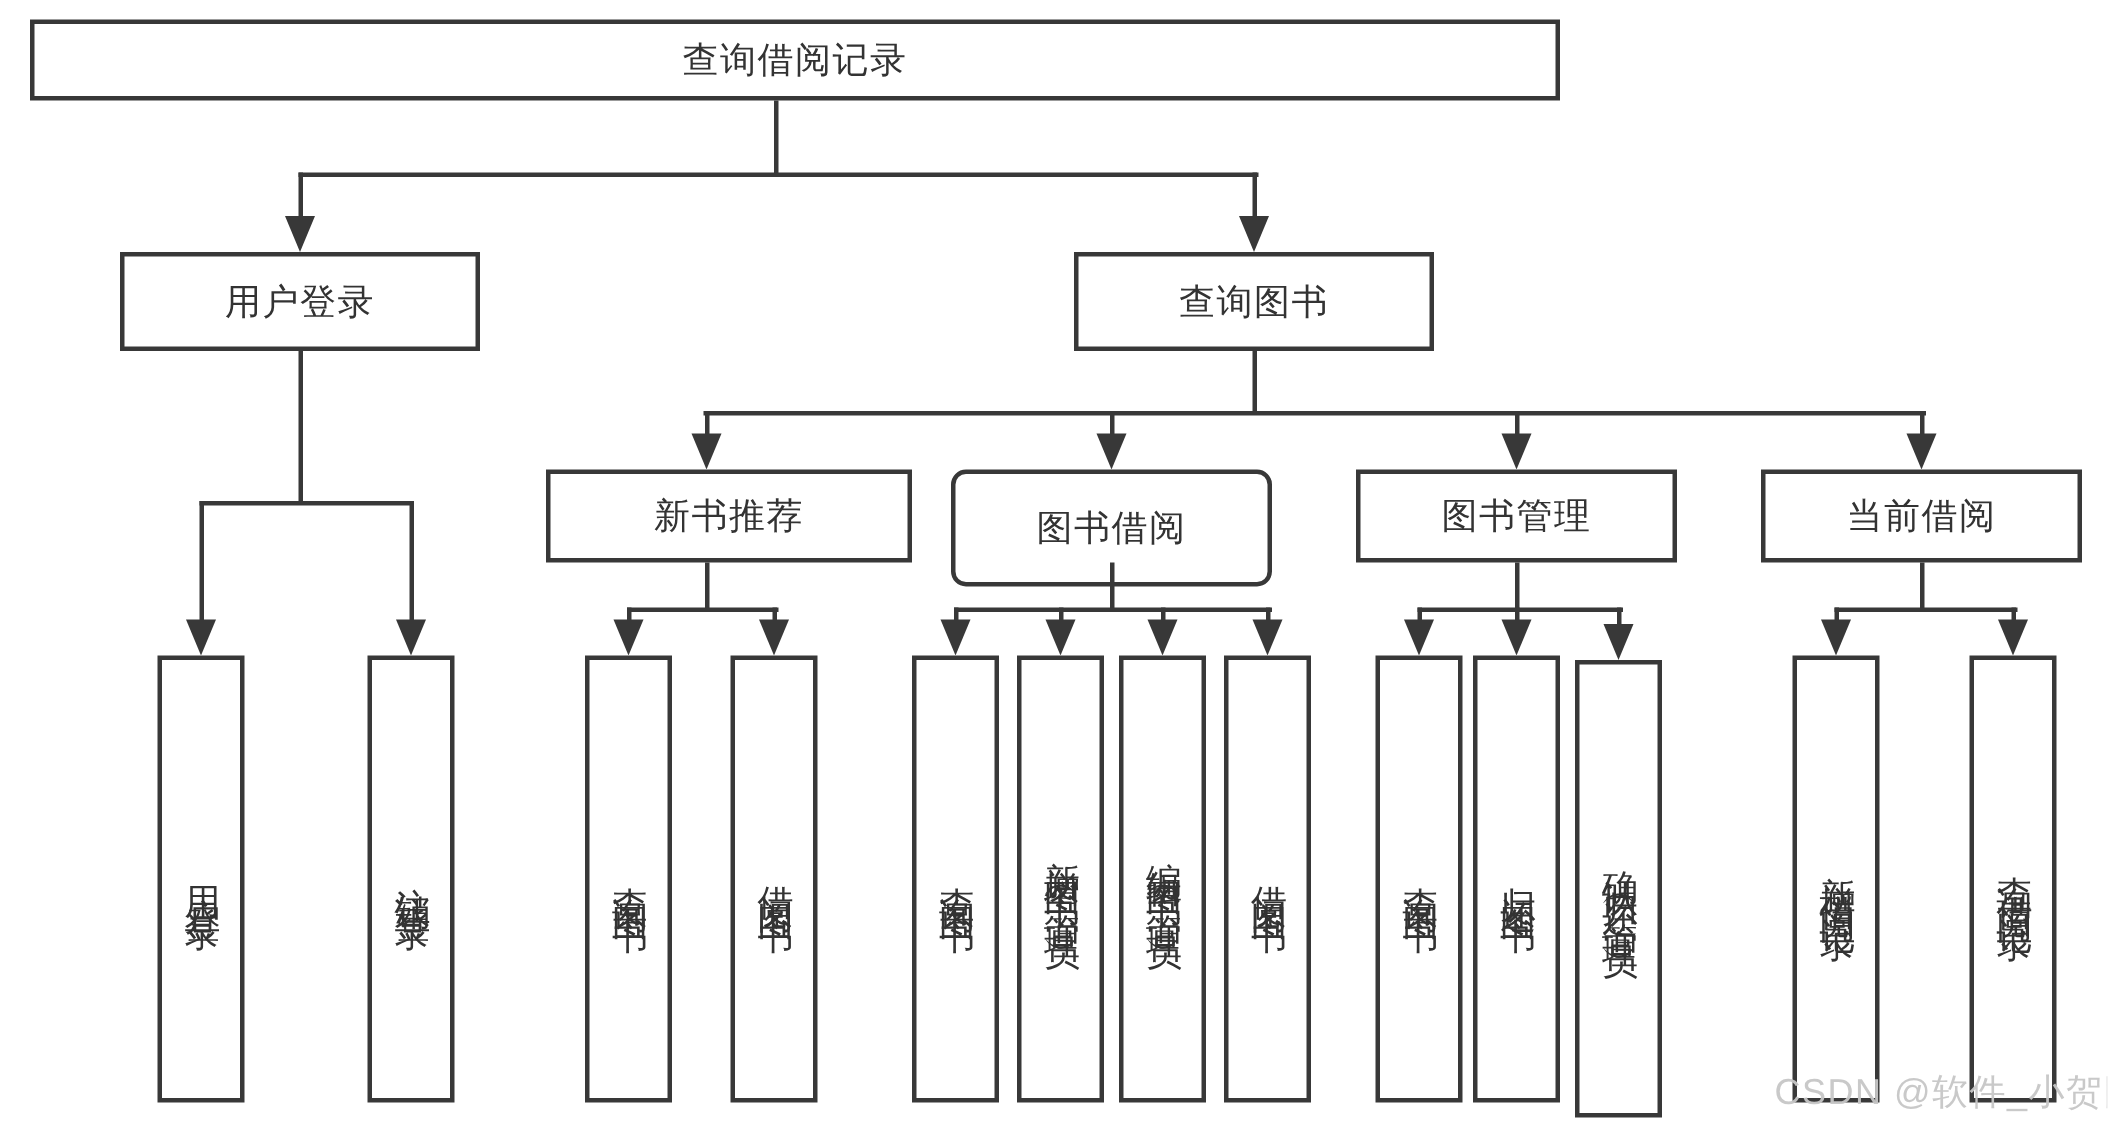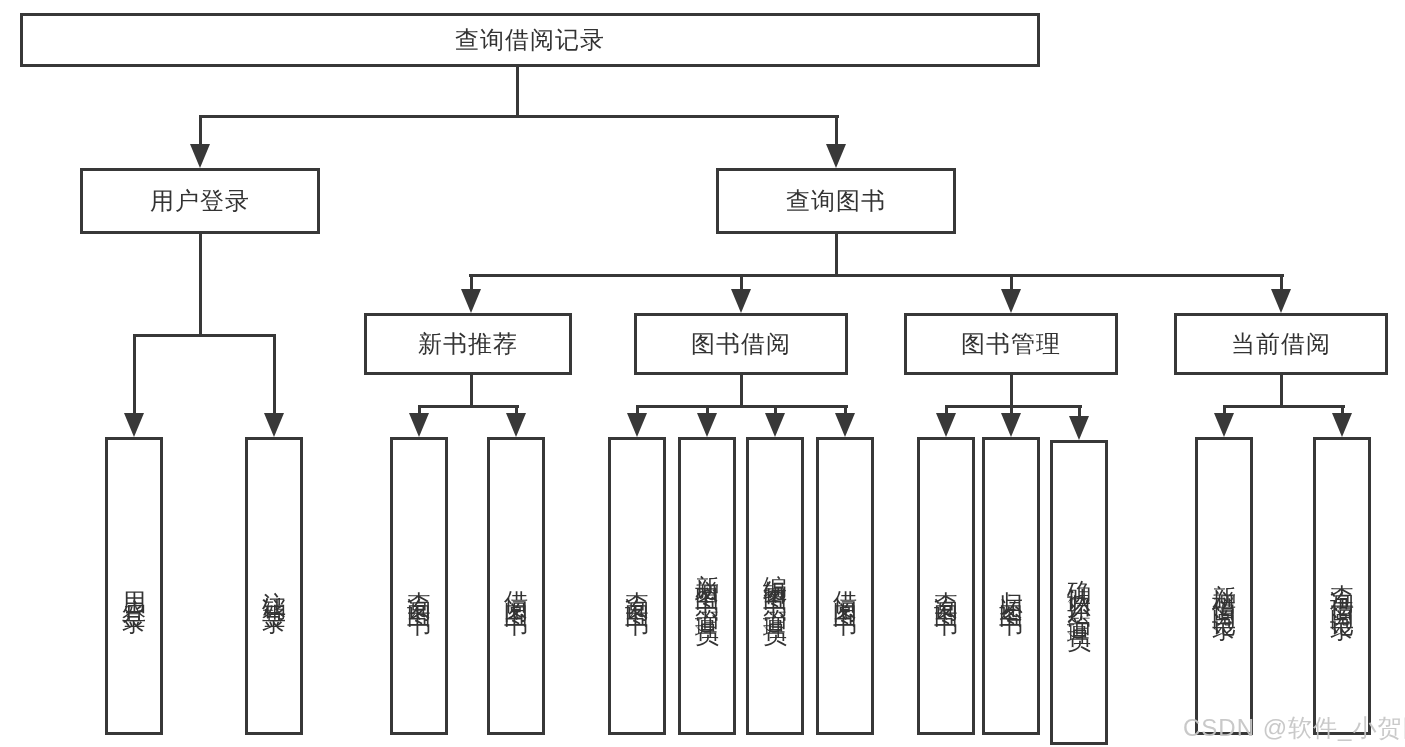--- a/index.html
+++ b/index.html
@@ -63,24 +63,24 @@
   <div class="ln" style="left:469px;top:274px;width:815px;height:3px;"></div>
   <div class="ln" style="left:470px;top:274px;width:3px;height:17px;"></div>
   <div class="ln" style="left:740px;top:274px;width:3px;height:17px;"></div>
   <div class="ln" style="left:1010px;top:274px;width:3px;height:17px;"></div>
   <div class="ln" style="left:1280px;top:274px;width:3px;height:17px;"></div>
   <div class="arrow" style="left:461px;top:289px;"></div>
   <div class="arrow" style="left:731px;top:289px;"></div>
   <div class="arrow" style="left:1001px;top:289px;"></div>
   <div class="arrow" style="left:1271px;top:289px;"></div>
 
-  <div class="box hlabel" style="left:364px;top:313px;width:208px;height:62px;">
+  <div class="box hlabel" style="left:364px;top:313px;width:244px;height:62px;">
     <span>新书推荐</span>
   </div>
-  <div class="box hlabel" style="left:634px;top:313px;width:214px;height:62px;">
+  <div class="box hlabel" style="left:634px;top:313px;width:214px;height:78px;border-radius:10px;">
     <span>图书借阅</span>
   </div>
   <div class="box hlabel" style="left:904px;top:313px;width:214px;height:62px;">
     <span>图书管理</span>
   </div>
   <div class="box hlabel" style="left:1174px;top:313px;width:214px;height:62px;">
     <span>当前借阅</span>
   </div>
 
   <div class="ln" style="left:470px;top:375px;width:3px;height:32px;"></div>

